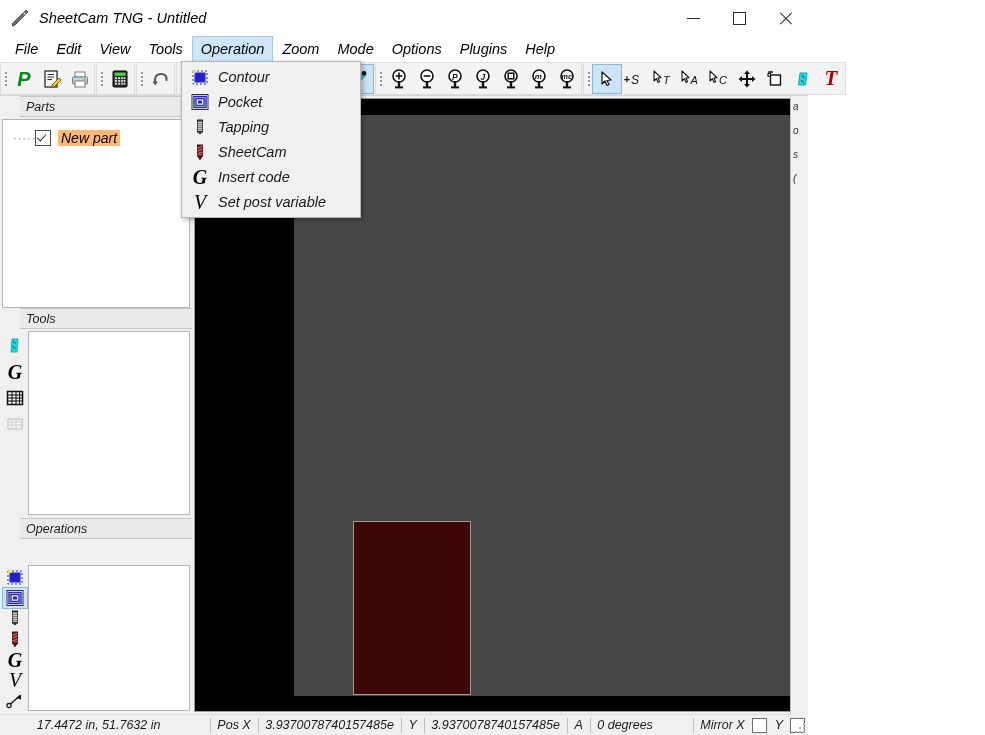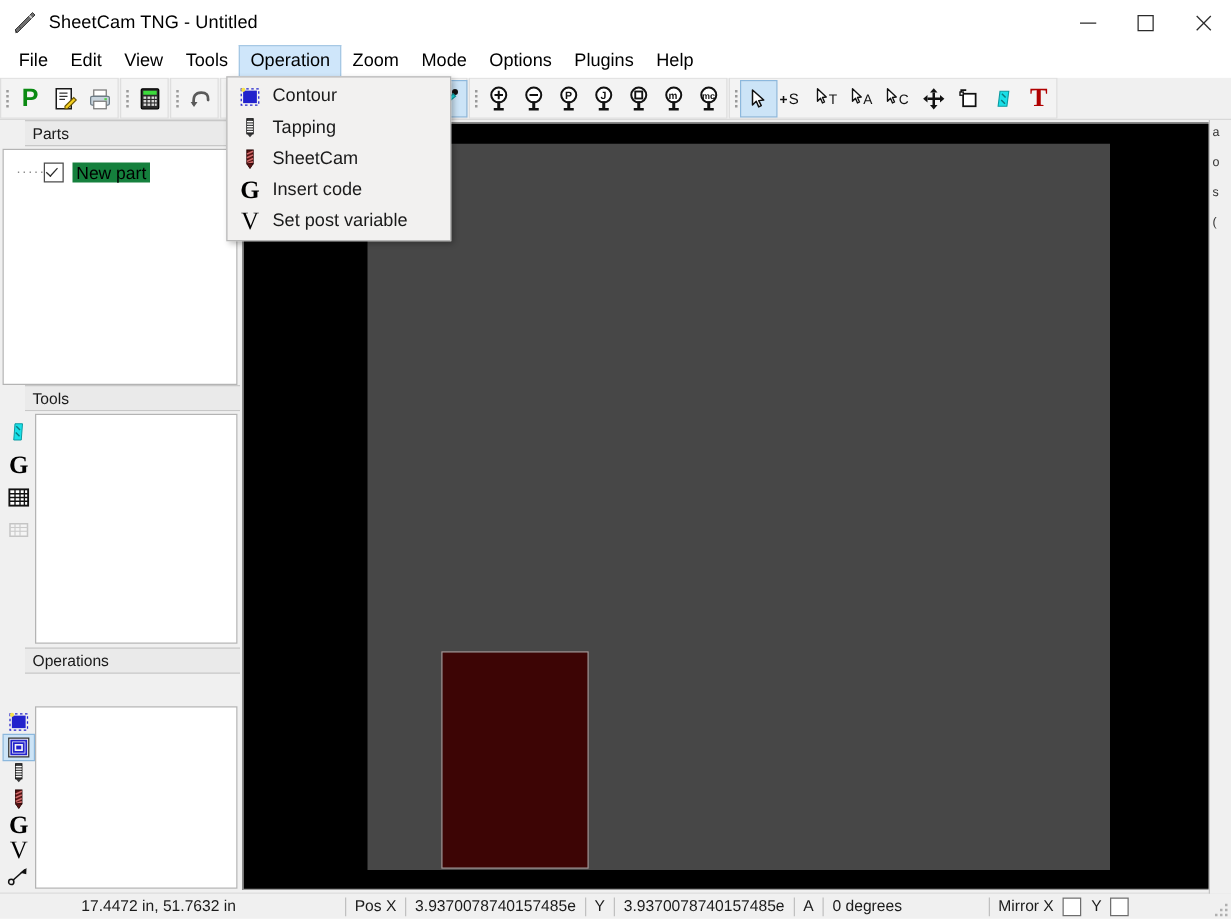--- a/index.html
+++ b/index.html
@@ -4,23 +4,23 @@
 <style>
   html, body {
     margin: 0; padding: 0;
     width: 985px; height: 735px;
     overflow: hidden;
     background: #ffffff;
     font-family: "Liberation Sans", sans-serif;
   }
   #app {
     position: relative;
-    width: 985px; height: 735px;
+    width: 808px; height: 735px;
     background: #ffffff;
-    display: flex; flex-direction: column;
+    display: flex; flex-direction: column; font-style: italic;
   }
 
   
   .titlebar {
     height: 36px; min-height: 36px;
     background: #ffffff;
     display: flex; align-items: center;
     position: relative;
   }
   .title-icon {
@@ -173,21 +173,21 @@
     position: relative; flex: none;
     margin-right: 7px;
   }
   .tree-check:after {
     content: ""; position: absolute;
     left: 3px; top: 1px;
     width: 4px; height: 8px;
     border: solid #2b2b2b; border-width: 0 1.6px 1.6px 0;
     transform: rotate(42deg);
   }
-  .tree-label { background: #15803d; padding: 0 3px; }
+  .tree-label { background: #fdba74; padding: 0 3px; }
 
   
   .canvaswrap {
     flex: 1; min-width: 0;
     background: #f0f0f0;
     padding: 2px 3px 2px 2px;
     display: flex;
   }
   .canvas {
     flex: 1; position: relative;
@@ -786,20 +786,31 @@
       <span class="dd-ico">
         <svg width="20" height="20" viewBox="0 0 20 20">
           <rect x="4.5" y="5.5" width="11" height="10" fill="#2222cc"></rect>
           <rect x="3" y="4" width="14" height="13" fill="none" stroke="#2222cc" stroke-width="1" stroke-dasharray="2,2"></rect>
           <circle cx="4.6" cy="4.8" r="1.7" fill="#f6e24c"></circle>
         </svg>
       </span>
       <span>Contour</span>
     </div>
 
+    <div class="dd-item">
+      <span class="dd-ico">
+        <svg width="20" height="20" viewBox="0 0 20 20">
+          <rect x="2" y="2.5" width="16" height="15" fill="#f4f4f4" stroke="#333" stroke-width="1"></rect>
+          <rect x="4" y="4.5" width="12" height="11" fill="none" stroke="#2222cc" stroke-width="1.4"></rect>
+          <rect x="6" y="6.5" width="8" height="7" fill="none" stroke="#2222cc" stroke-width="1.4"></rect>
+          <rect x="8" y="8.5" width="4" height="3" fill="#2222cc"></rect>
+        </svg>
+      </span>
+      <span>Pocket</span>
+    </div>
 
     <div class="dd-item">
       <span class="dd-ico">
         <svg width="20" height="20" viewBox="0 0 20 20">
           <rect x="7.5" y="3" width="5" height="12" fill="#4a4a4a" stroke="#111" stroke-width="0.9"></rect>
           <g stroke="#fff" stroke-width="1">
             <line x1="7.6" y1="5.2" x2="12.4" y2="5.2"></line>
               <line x1="7.6" y1="7.2" x2="12.4" y2="7.2"></line>
             <line x1="7.6" y1="9.2" x2="12.4" y2="9.2"></line>
               <line x1="7.6" y1="11.2" x2="12.4" y2="11.2"></line>

